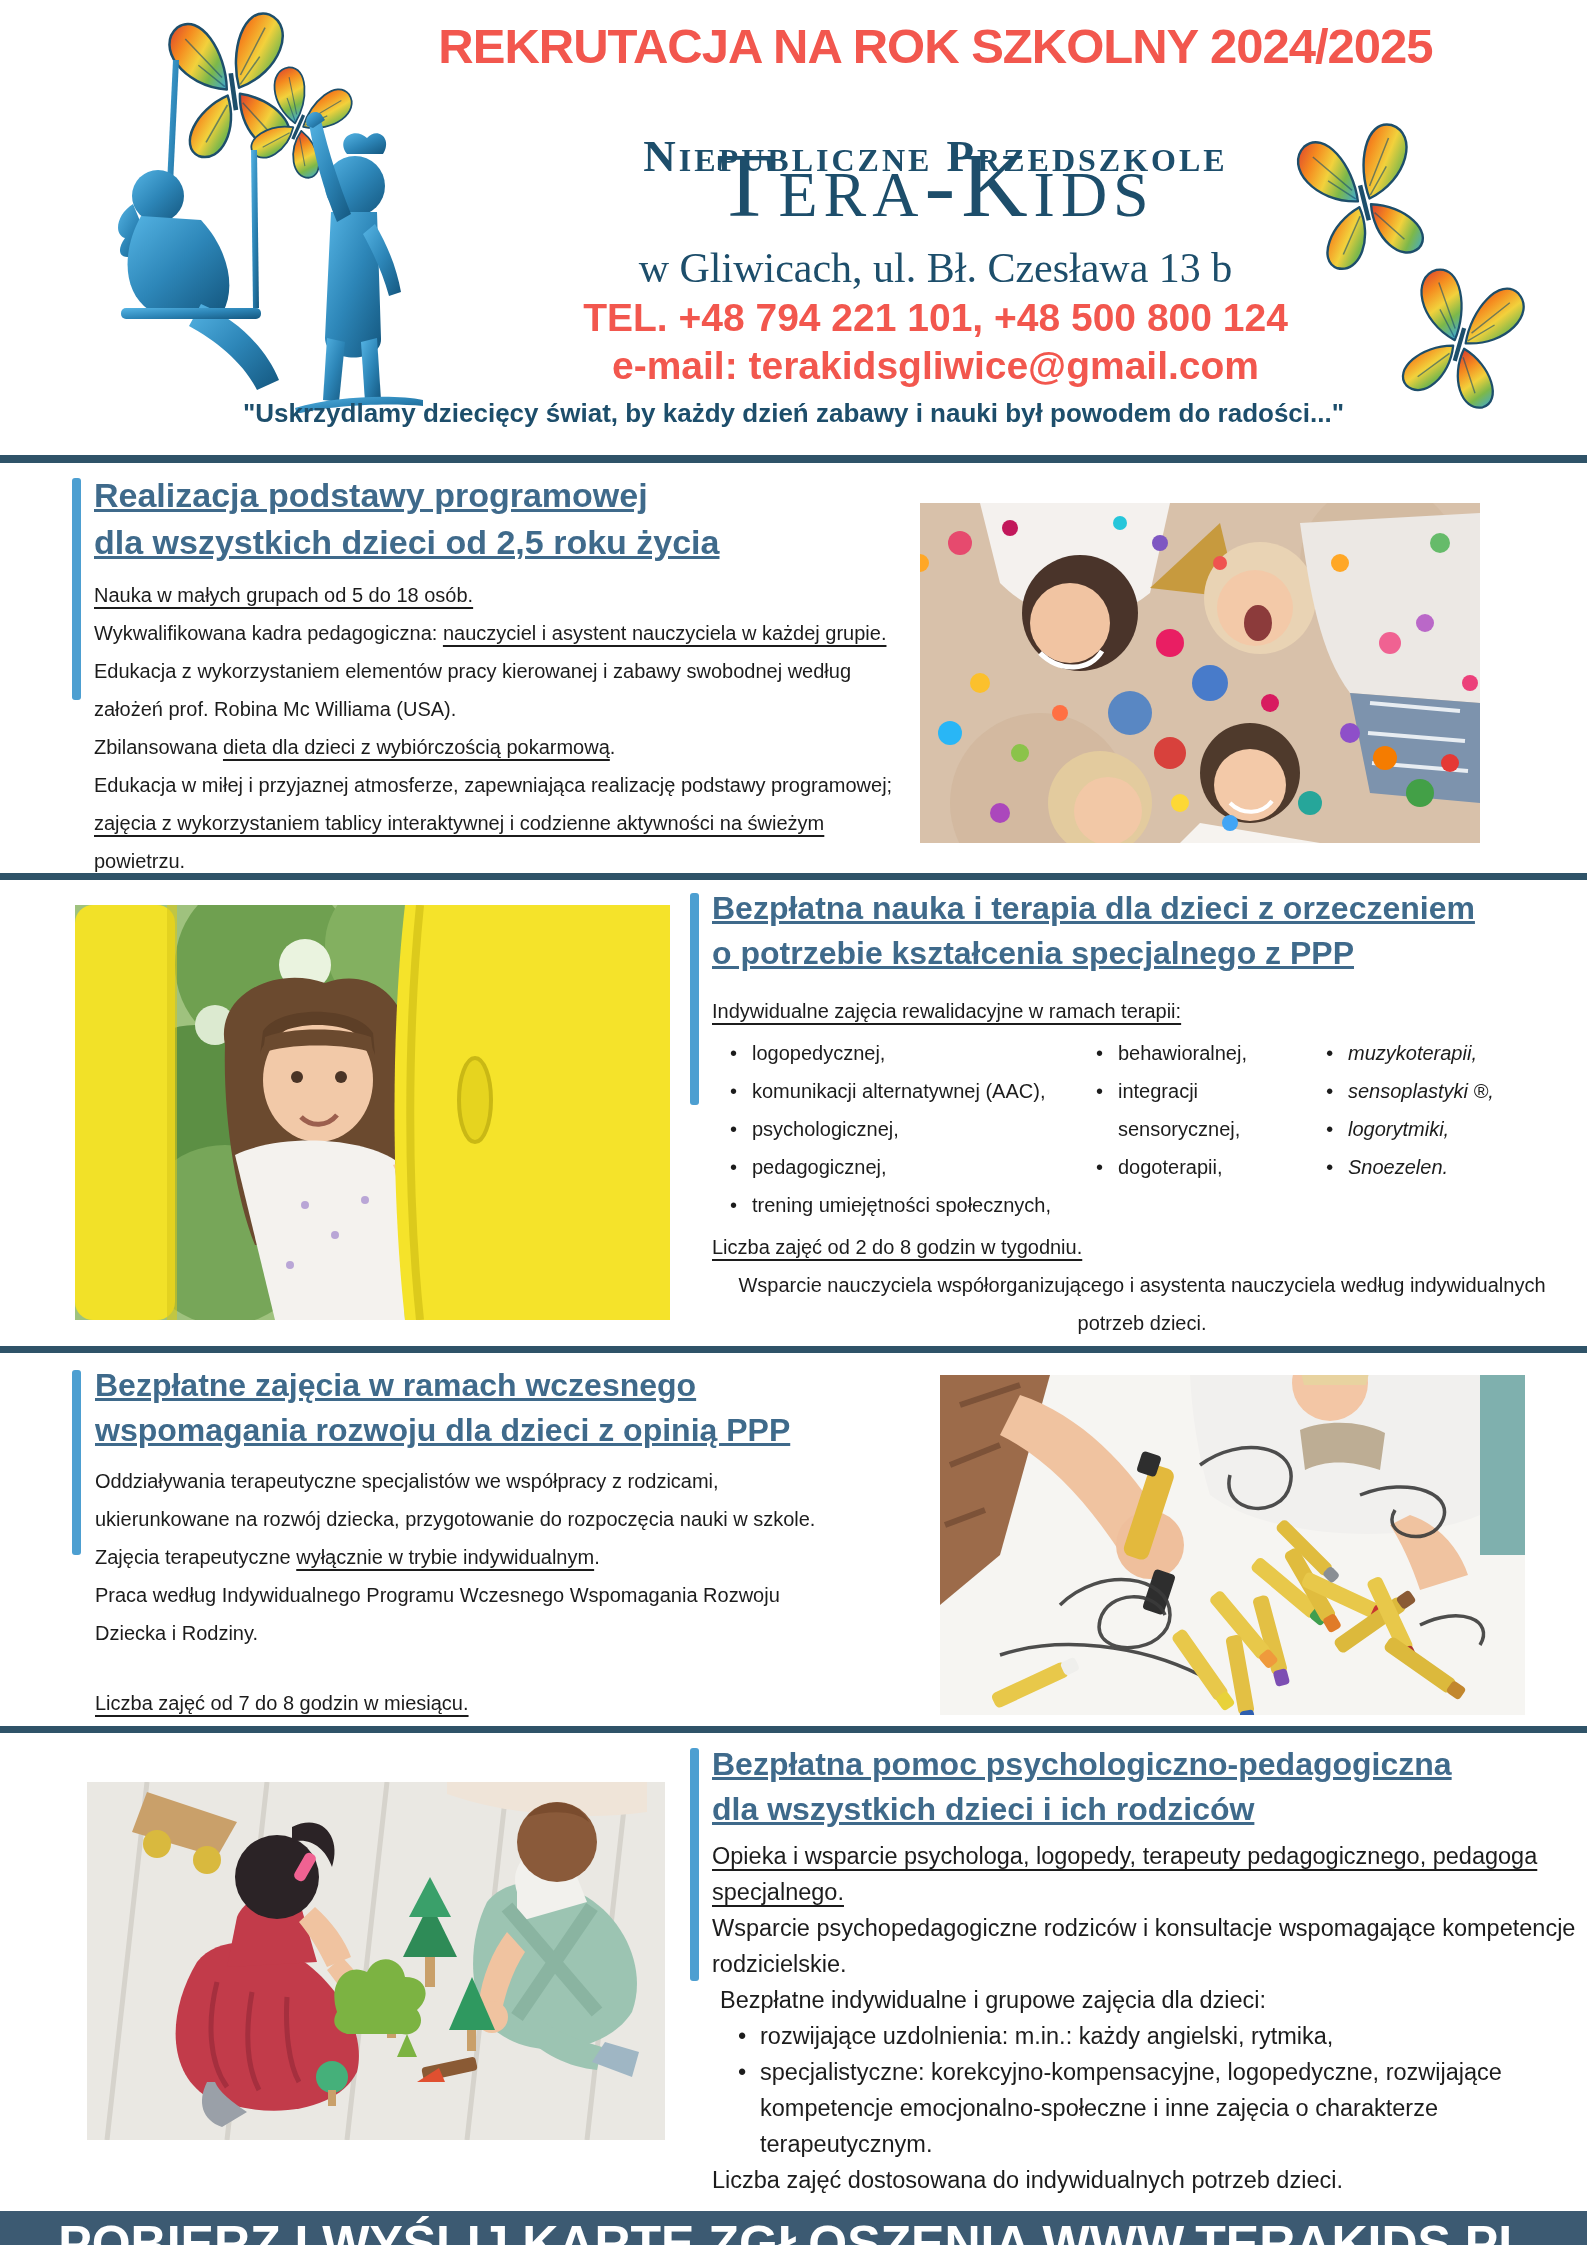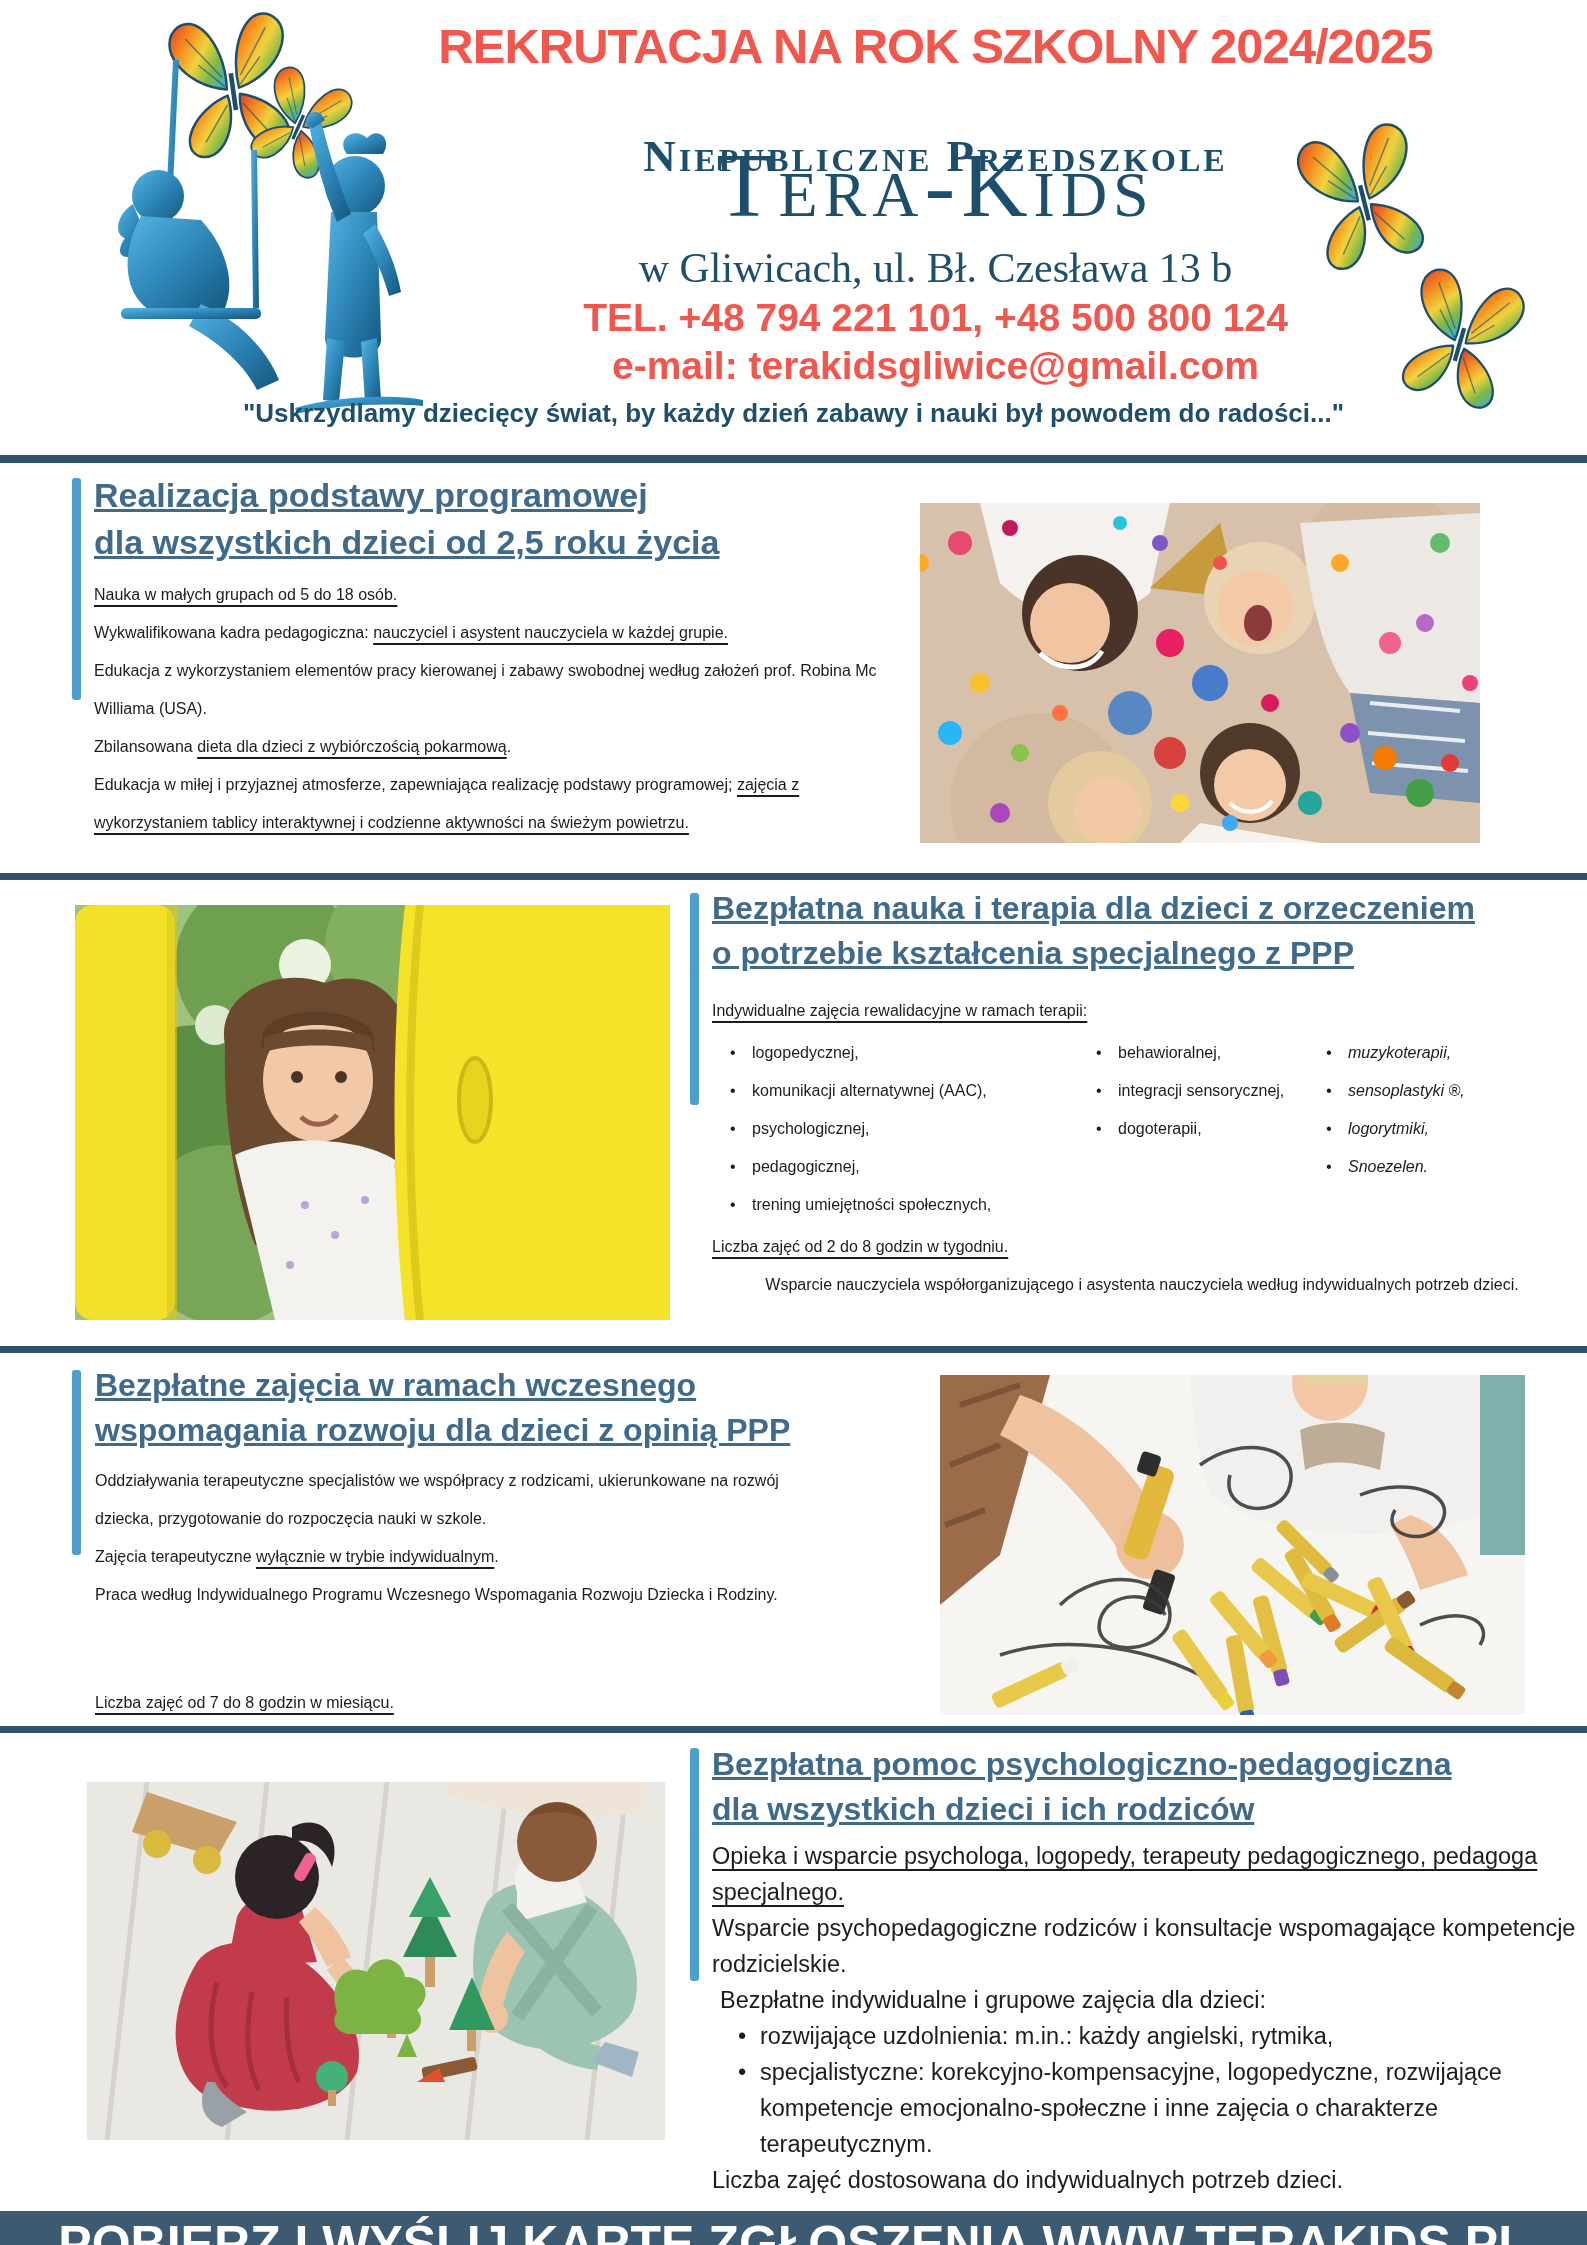--- a/index.html
+++ b/index.html
@@ -18,21 +18,21 @@
   .brand{top:132px;font-family:"Liberation Serif",serif;font-variant:small-caps;
          font-size:92px;font-weight:500;color:var(--navy);letter-spacing:6px;}
   .address{top:244px;font-family:"Liberation Serif",serif;font-size:42px;color:var(--navy);}
   .phone{top:296px;font-size:39px;font-weight:800;color:var(--coral);}
   .email{top:344px;font-size:39px;font-weight:800;color:var(--coral);}
   .quote{top:398px;left:0;right:0;text-align:center;font-size:26px;font-weight:700;color:var(--navy);}
   
   .divider{left:0;width:1587px;height:7px;background:var(--divider);}
   .accent{width:9px;background:var(--accent_bar);border-radius:3px;}
   .h2{font-size:34px;font-weight:700;color:var(--heading_blue);line-height:47px;text-decoration:underline;}
-  .body{font-size:16px;line-height:38px;color:var(--ink);}
+  .body{font-size:20px;line-height:38px;color:var(--ink);}
   .body p{margin:0;}
   .u, .ul-line{text-decoration:underline;text-decoration-thickness:2px;text-underline-offset:5px;}
   .bullet{position:relative;padding-left:30px;}
   .bullet::before{content:"•";position:absolute;left:8px;top:0;}
   .photo{overflow:hidden;}
   .photo svg{display:block;}
   
   .footer{left:0;top:2176px;width:1587px;height:65px;background:var(--footer_bg);
           display:flex;align-items:center;justify-content:center;margin-top:35px;}
   .footer-text{color:#ffffff;font-size:50px;font-weight:800;letter-spacing:0px;white-space:nowrap;}

